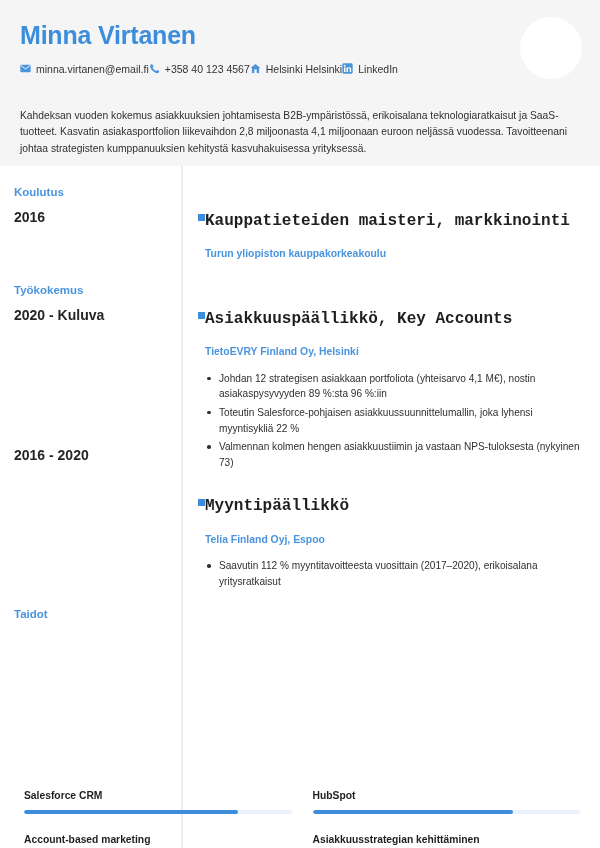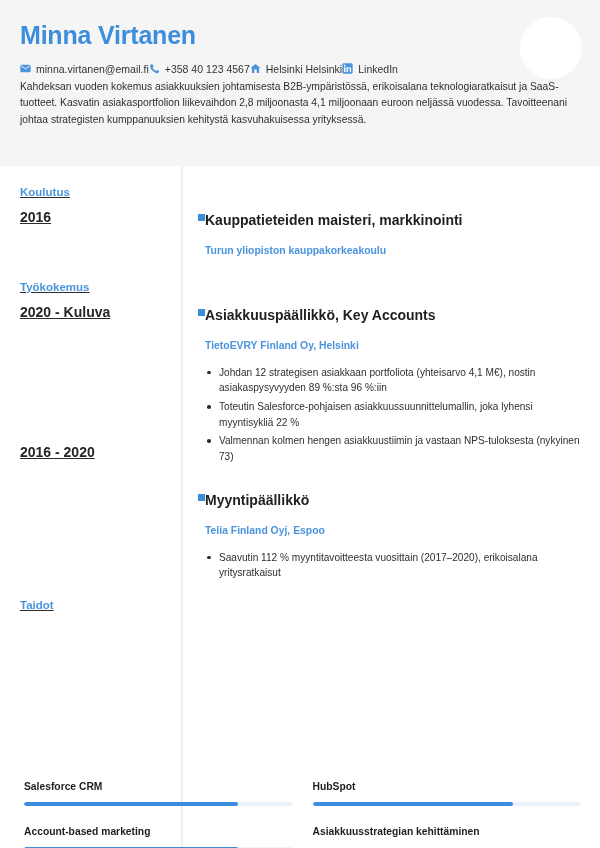--- a/index.html
+++ b/index.html
@@ -45,21 +45,21 @@
     align-items: center;
     gap: 5px;
     font-size: 10.5px;
     color: #333333;
     white-space: nowrap;
   }
 
   .contact-item svg { display: block; }
 
   .summary {
-    margin-top: 4px;
+    margin-top: 33px;
     font-size: 10.3px;
     line-height: 1.62;
     color: #2f2f2f;
     max-width: 570px;
   }
 
   .avatar {
     position: absolute;
     right: 18px;
     top: 17px;
@@ -86,23 +86,22 @@
 
   .section {
     display: flex;
     position: relative;
     padding: 0 20px 0 0;
   }
 
   .col-left {
     width: 181px;
     flex: 0 0 181px;
-    padding-left: 20px;
-    position: relative;
-    text-decoration: underline;
+    padding-left: 14px;
+    position: relative;
   }
 
   .col-right {
     flex: 1;
     padding-left: 24px;
     position: relative;
   }
 
   .section-title {
     font-size: 11.5px;
@@ -125,24 +124,25 @@
     height: 7px;
     background: #3d8ddd;
   }
 
   .entry {
     position: relative;
     margin-bottom: 4px;
   }
 
   .entry-title {
-    font-size: 14px;
+    font-size: 16px;
     font-weight: bold;
     color: #1f1f1f;
     line-height: 1.45;
+    font-family: Liberation Mono, monospace;
   }
 
   .entry-org {
     font-size: 10.4px;
     font-weight: bold;
     color: #4a94de;
     line-height: 1.5;
     margin-top: 13px;
   }
 

